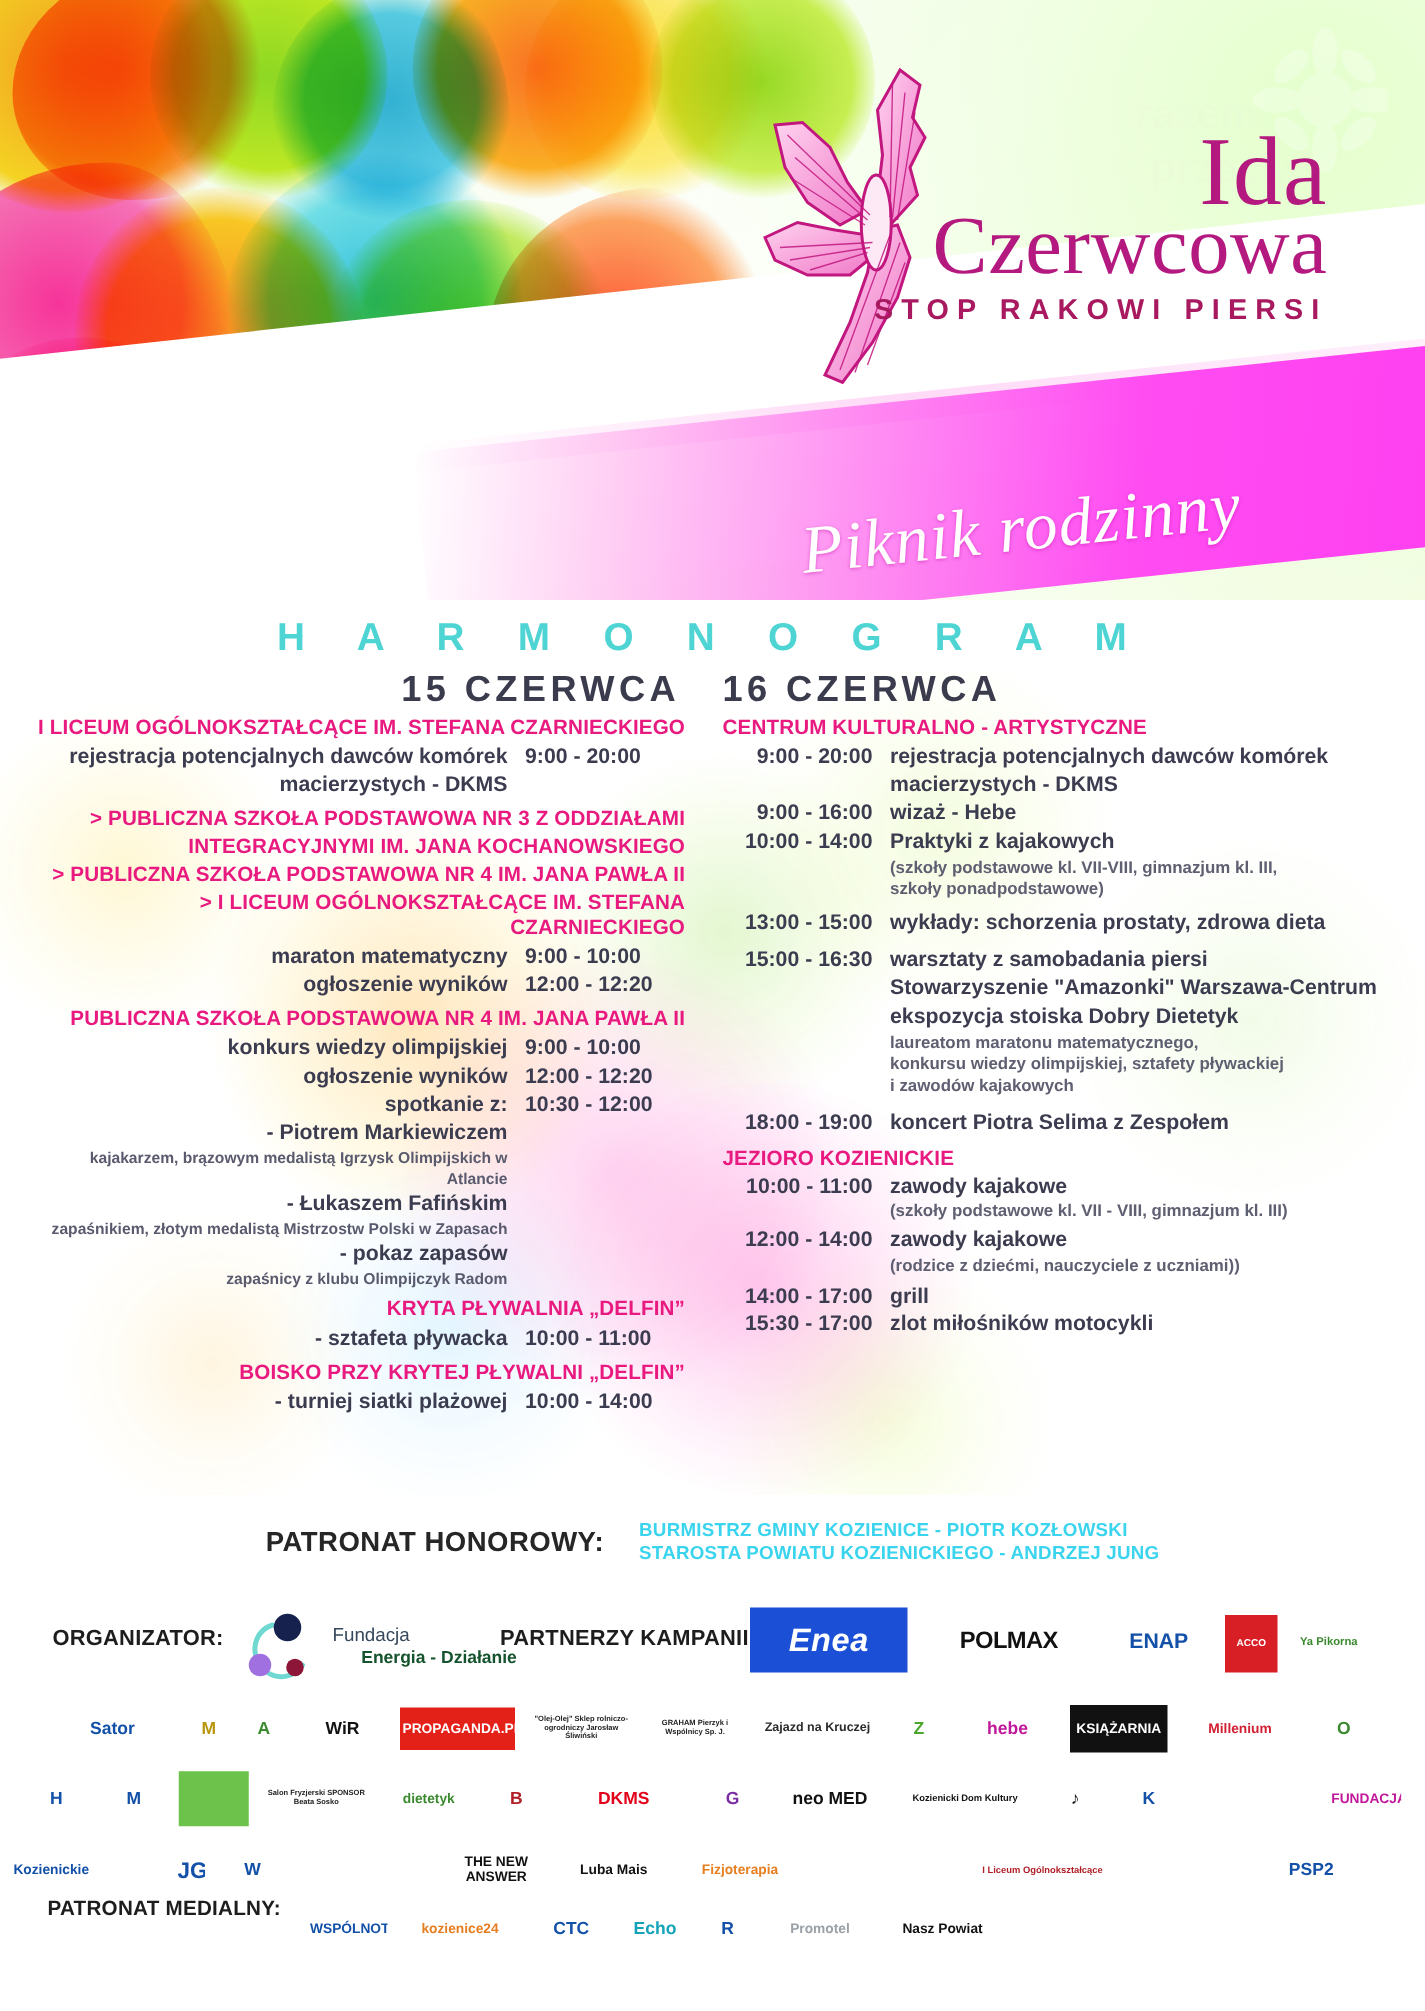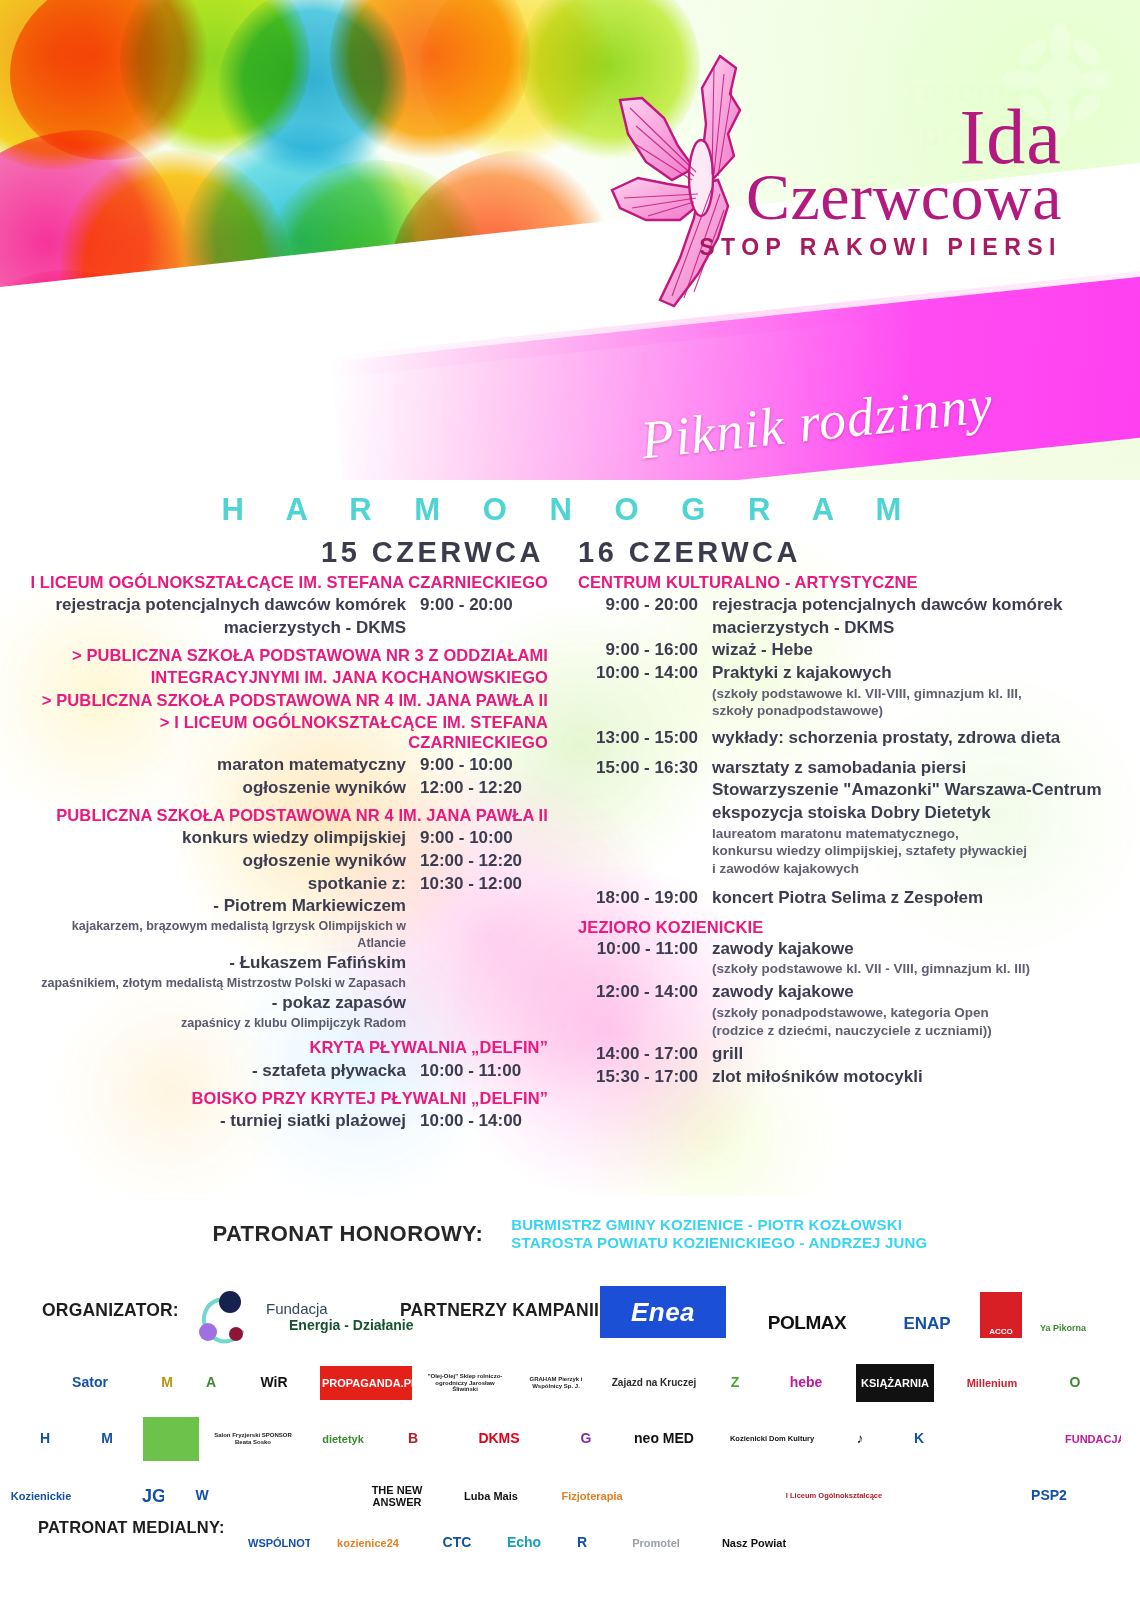--- a/index.html
+++ b/index.html
@@ -285,21 +285,21 @@
     background: #1a4fd6;
     display: flex; align-items: center; justify-content: center;
   }
   .enea span {
     font-family: "Liberation Sans", sans-serif;
     font-style: italic; font-weight: 700; font-size: 26px; color: #ffffff;
     letter-spacing: .5px;
   }
   .plogo {
     position: absolute; top: 6px;
-    display: flex; align-items: flex-end; justify-content: center;
+    display: flex; align-items: center; justify-content: center;
     height: 42px;
   }
 
   
   .logorow {
     position: absolute;
     left: 0;
     width: 1140px;
     display: flex;
     align-items: center;
@@ -523,21 +523,20 @@
       <div class="rrow">
         <div class="tm">10:00 - 11:00</div>
         <div class="lbl">zawody kajakowe</div>
       </div>
       <div class="rsub">(szkoły podstawowe kl. VII - VIII, gimnazjum kl. III)</div>
 
       <div class="rrow" style="margin-top:3px">
         <div class="tm">12:00 - 14:00</div>
         <div class="lbl">zawody kajakowe</div>
       </div>
-      <div class="rsub">(szkoły ponadpodstawowe, kategoria Open</div>
       <div class="rsub">(rodzice z dziećmi, nauczyciele z uczniami))</div>
 
       <div class="rrow" style="margin-top:4px">
         <div class="tm">14:00 - 17:00</div>
         <div class="lbl">grill</div>
       </div>
       <div class="rrow">
         <div class="tm">15:30 - 17:00</div>
         <div class="lbl">zlot miłośników motocykli</div>
       </div>

